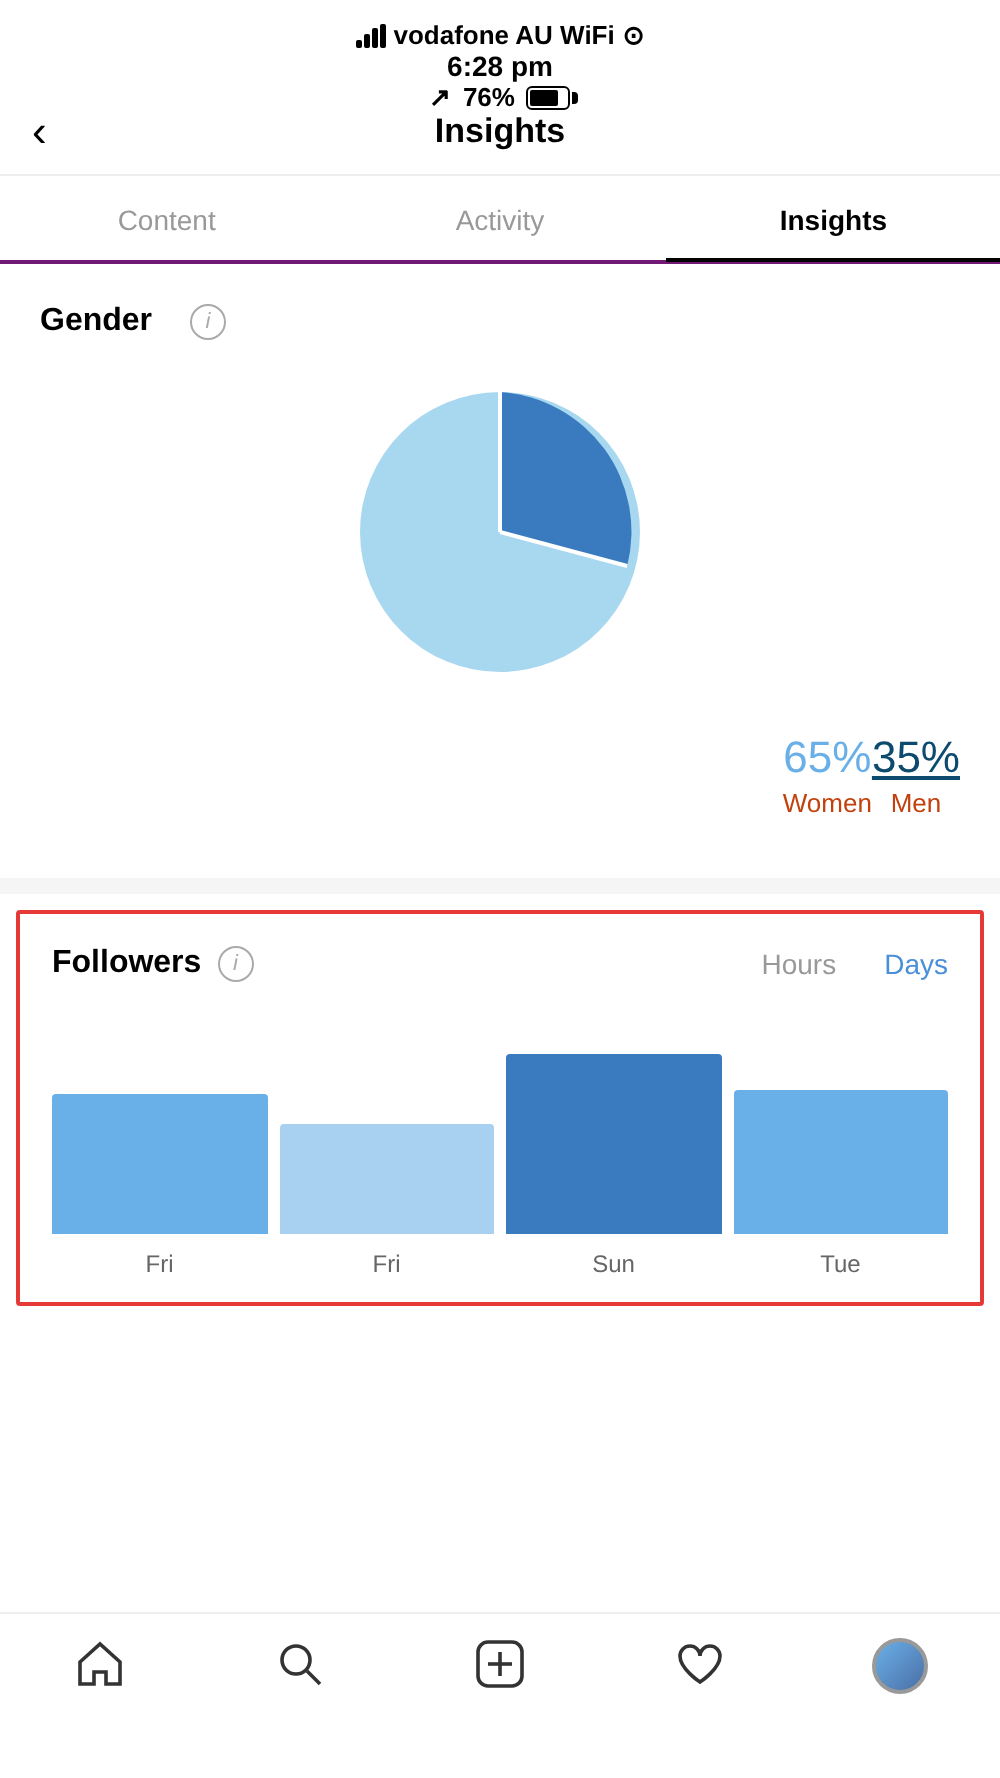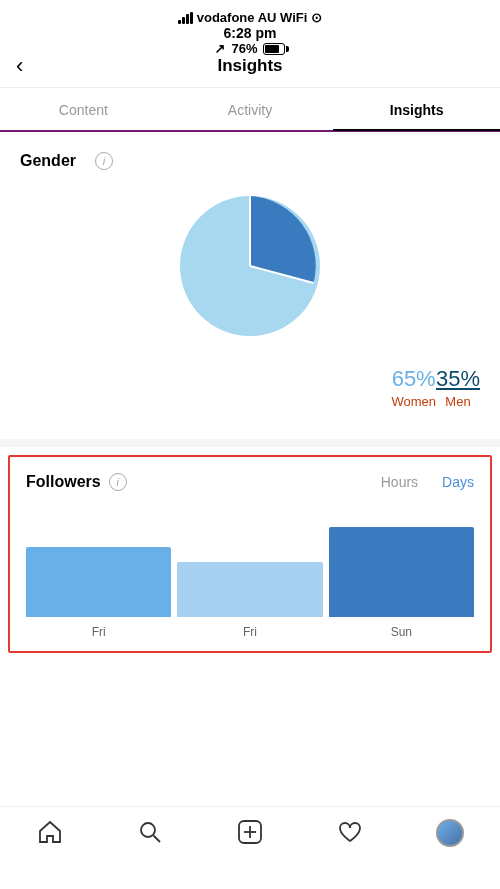--- a/index.html
+++ b/index.html
@@ -358,20 +358,24 @@
           <span class="bar-label">Fri</span>
         </div>
         <div class="bar-item">
           <div class="bar" style="height: 55px; background: rgb(168, 208, 240);"></div>
           <span class="bar-label">Fri</span>
         </div>
         <div class="bar-item">
           <div class="bar" style="height: 90px; background: rgb(58, 123, 191);"></div>
           <span class="bar-label">Sun</span>
         </div>
+        <div class="bar-item">
+          <div class="bar" style="height: 72px; background: rgb(106, 176, 232);"></div>
+          <span class="bar-label">Tue</span>
+        </div>
       </div>
   </div>
 
 </div>
 
 <div class="bottom-nav">
   <div class="nav-item">
     <span class="nav-icon">
       <svg width="26" height="26" viewBox="0 0 26 26" fill="none" stroke="#333" stroke-width="1.8">
         <path d="M3 12L13 3l10 9v11H16v-6h-6v6H3z"></path>

